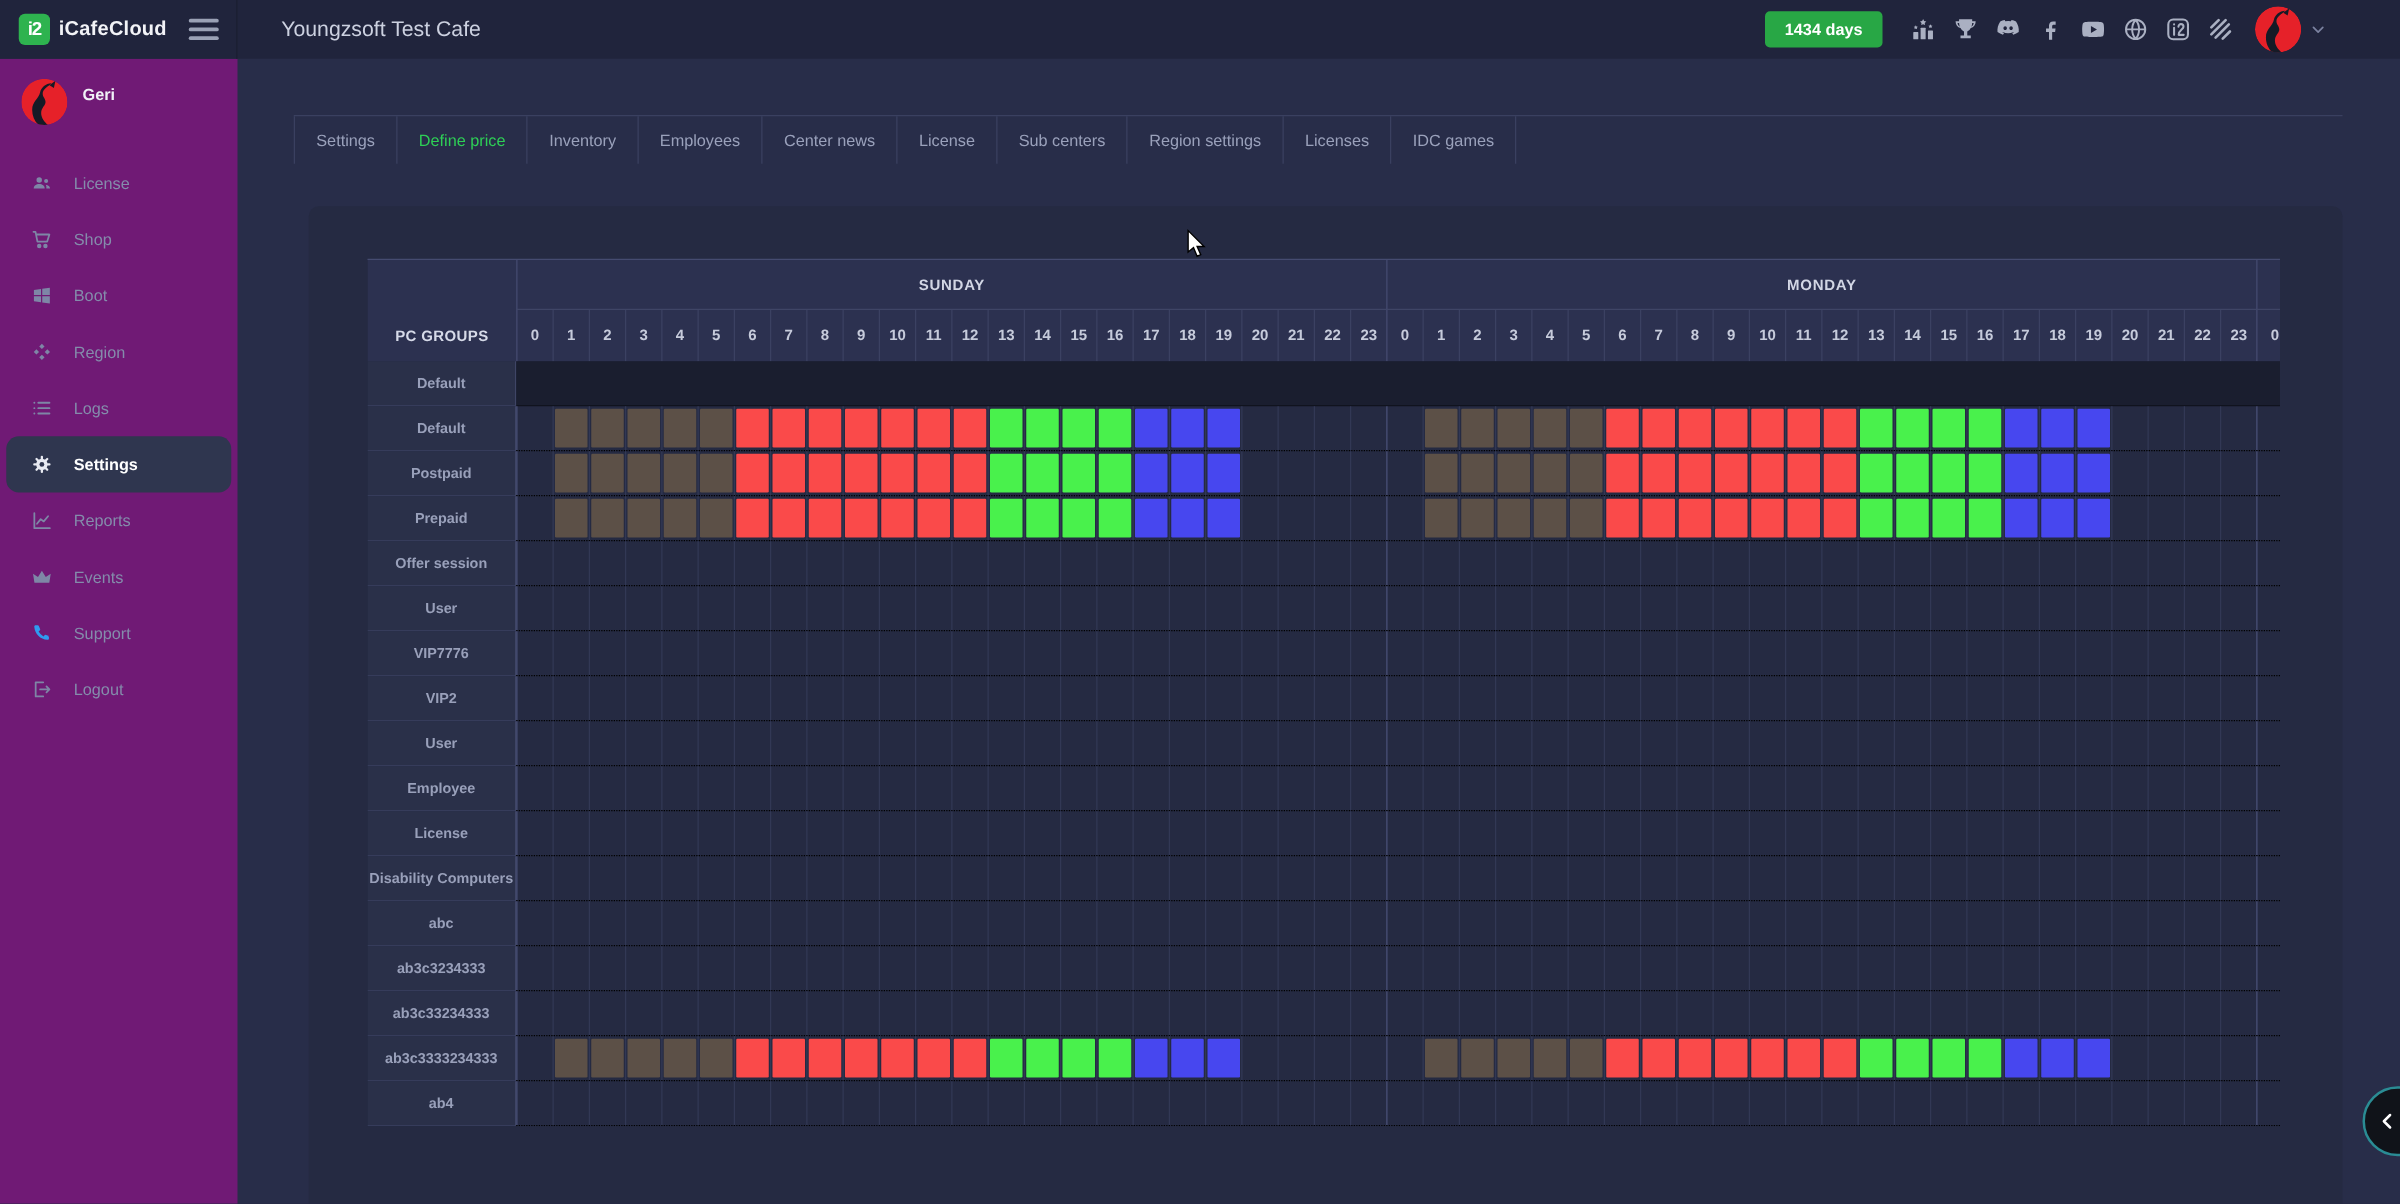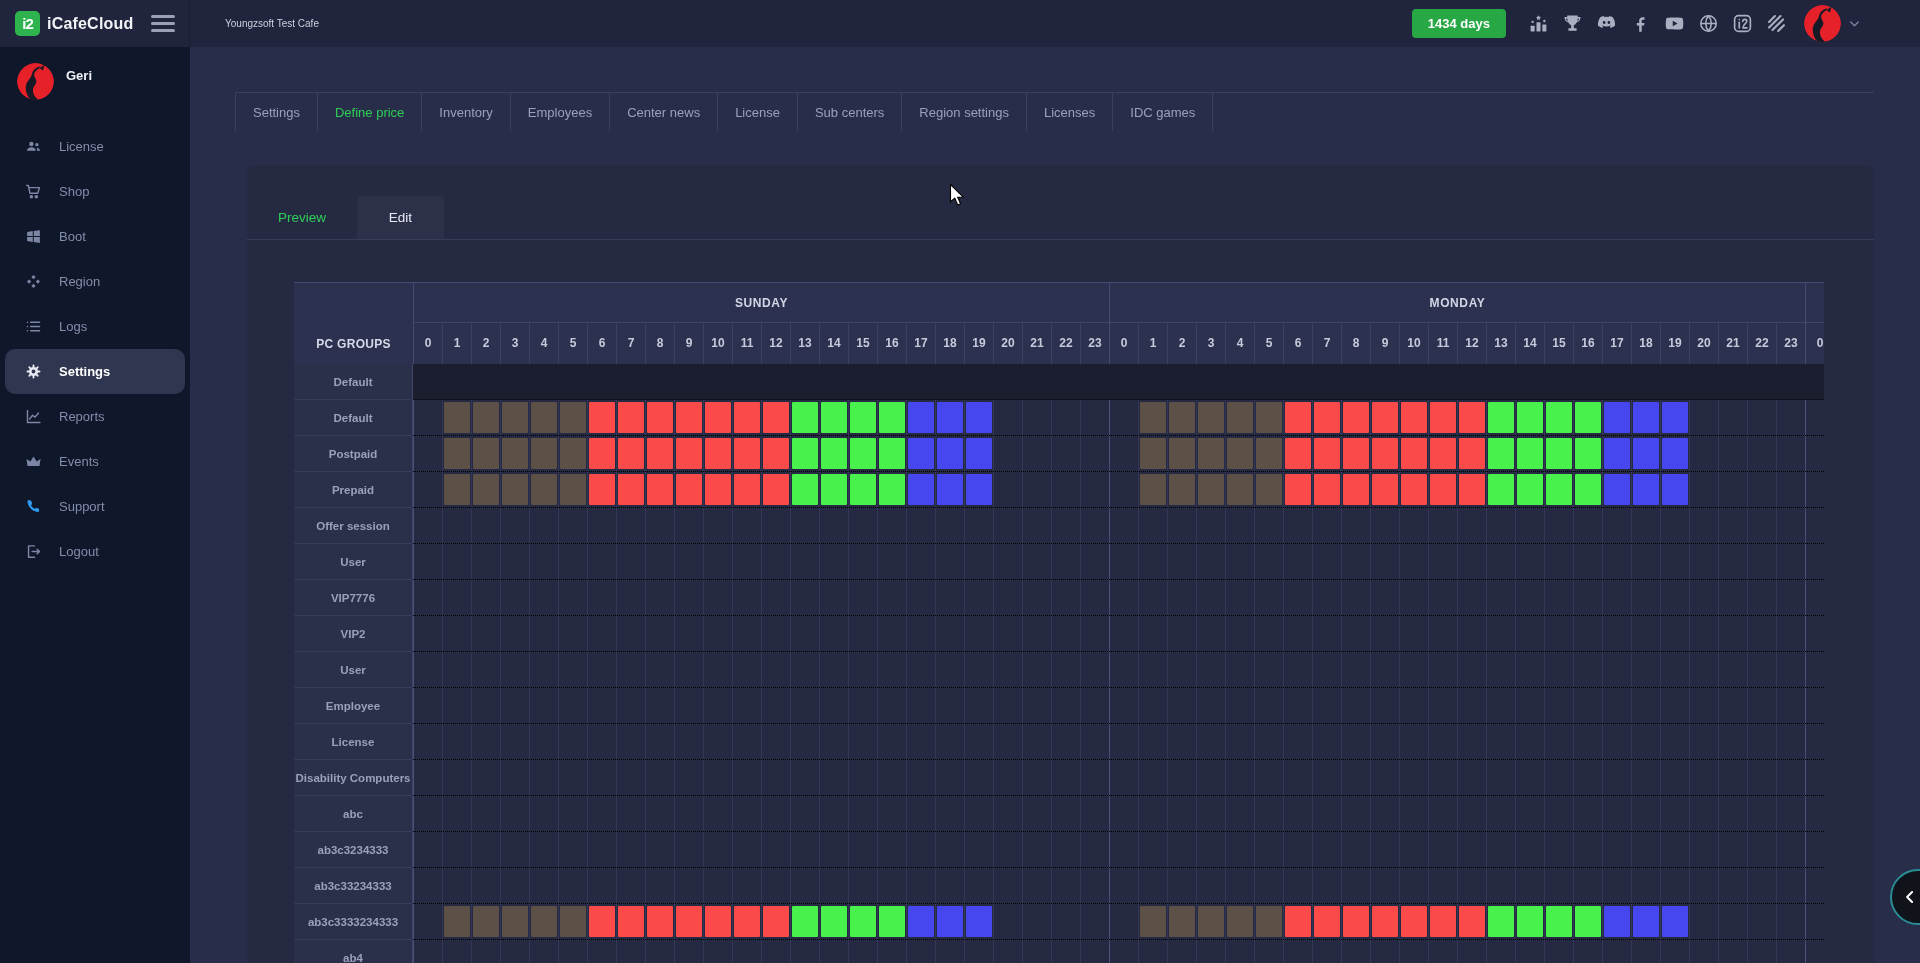--- a/index.html
+++ b/index.html
@@ -13,30 +13,30 @@
   .icon { display:inline-flex; width:17px; height:17px; flex:none; align-items:center; justify-content:center; }
   .icon svg { width:100%; height:100%; display:block; }
 
   
   .topbar { position:absolute; top:0; left:0; right:0; height:47px; background:#20243c; display:flex; align-items:center; z-index:6; }
   .topbar-left { width:190px; height:100%; display:flex; align-items:center; padding:0 14px 0 15px; border-right:1px solid #1a1e31; flex:none; }
   .logo-mark { width:25px; height:25px; border-radius:5px; background:#2eb34f; color:#fff; font-weight:bold; font-size:15px; display:flex; align-items:center; justify-content:center; letter-spacing:-1px; }
   .brand-name { color:#f2f3f7; font-weight:bold; font-size:16px; margin-left:7px; letter-spacing:.2px; }
   .hamburger { margin-left:auto; width:24px; display:flex; flex-direction:column; gap:4px; cursor:pointer; }
   .hamburger span { height:3px; border-radius:2px; background:#9aa1b5; }
-  .topbar-title { margin-left:35px; color:#ccd1e0; font-size:10px; }
+  .topbar-title { margin-left:35px; color:#ccd1e0; font-size:17px; }
   .topbar-right { margin-left:auto; display:flex; align-items:center; padding-right:58px; }
   .days-badge { background:#28a745; color:#fff; font-size:13px; font-weight:bold; border-radius:4px; padding:7px 16px; margin-right:22px; cursor:pointer; }
   .tb-icons { display:flex; align-items:center; gap:13px; color:#aab0c2; }
   .tb-icons .icon { width:21px; height:21px; cursor:pointer; }
   .tb-avatar { width:37px; height:37px; border-radius:50%; margin-left:17px; cursor:pointer; overflow:hidden; flex:none; }
   .tb-caret { color:#7b82a0; margin-left:6px; width:15px; height:15px; cursor:pointer; }
 
   
-  .sidebar { position:absolute; top:47px; left:0; bottom:0; width:190px; background:#0f172a; z-index:5; }
+  .sidebar { position:absolute; top:47px; left:0; bottom:0; width:190px; background:#701a75; z-index:5; }
   .user-row { display:flex; align-items:center; padding:16px 0 0 17px; }
   .user-avatar { width:37px; height:37px; border-radius:50%; overflow:hidden; flex:none; }
   .user-name { color:#f0f2f7; font-weight:bold; font-size:13px; margin-left:12px; margin-top:-12px; }
   .nav { margin-top:24px; }
   .nav-item { height:45px; display:flex; align-items:center; padding-left:25px; color:#848cab; font-size:13px; cursor:pointer; position:relative; }
   .nav-item .icon { margin-right:17px; color:#7e86a6; }
   .nav-item.active { background:#2f364f; border-radius:10px; margin:0 5px; padding-left:20px; color:#fff; font-weight:bold; }
   .nav-item.active .icon { color:#e8eaf2; }
   .nav-item.support .icon { color:#2f9bf0; }
 
@@ -279,24 +279,20 @@
     <div class="tab">Employees</div>
     <div class="tab">Center news</div>
     <div class="tab">License</div>
     <div class="tab">Sub centers</div>
     <div class="tab">Region settings</div>
     <div class="tab">Licenses</div>
     <div class="tab">IDC games</div>
   </div>
 
 <div class="card">
-  <div class="subtabs">
-      <div class="subtab active">Preview</div>
-      <div class="subtab idle">Edit</div>
-    </div>
   <div class="table-zone">
     <div class="ptable">
       <div class="hrow day-row">
           <div class="corner-top"></div>
           <div class="day-cell">SUNDAY</div>
           <div class="day-cell">MONDAY</div>
           <div class="day-cell partial"></div>
         </div>
       <div class="hrow hour-row">
           <div class="corner">PC GROUPS</div>

